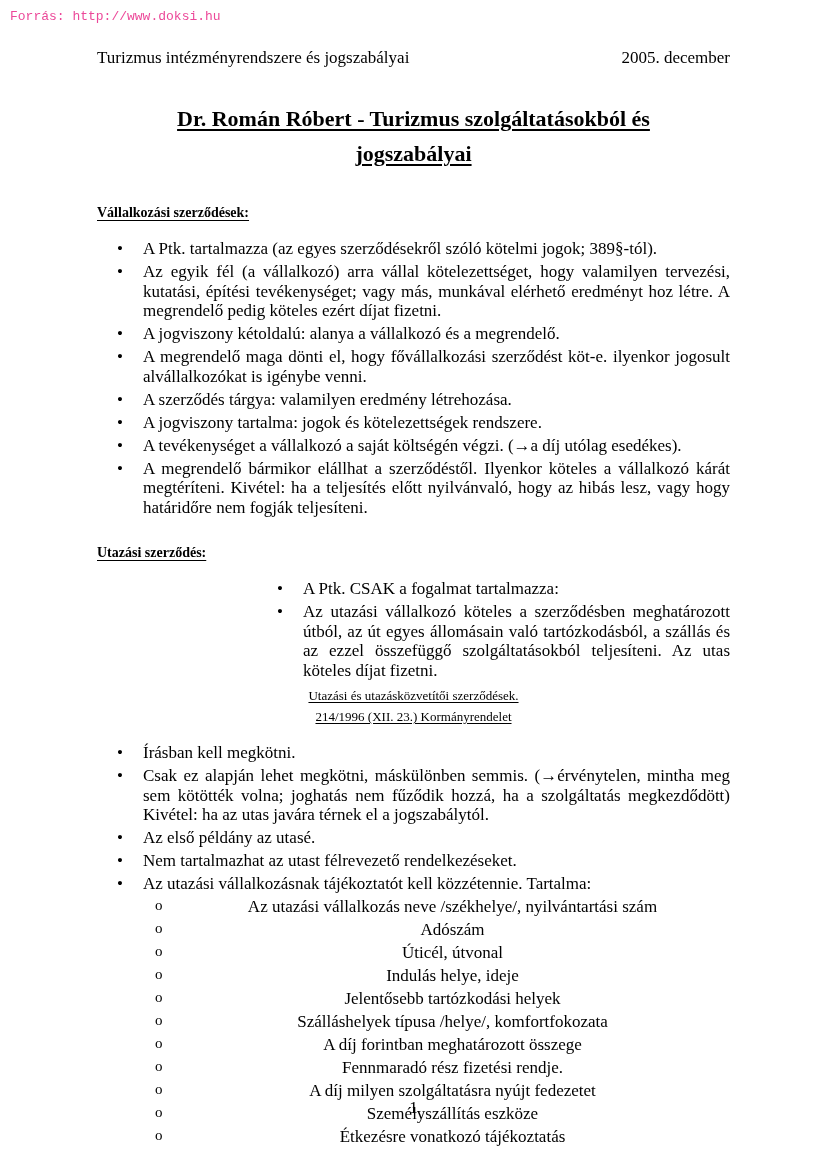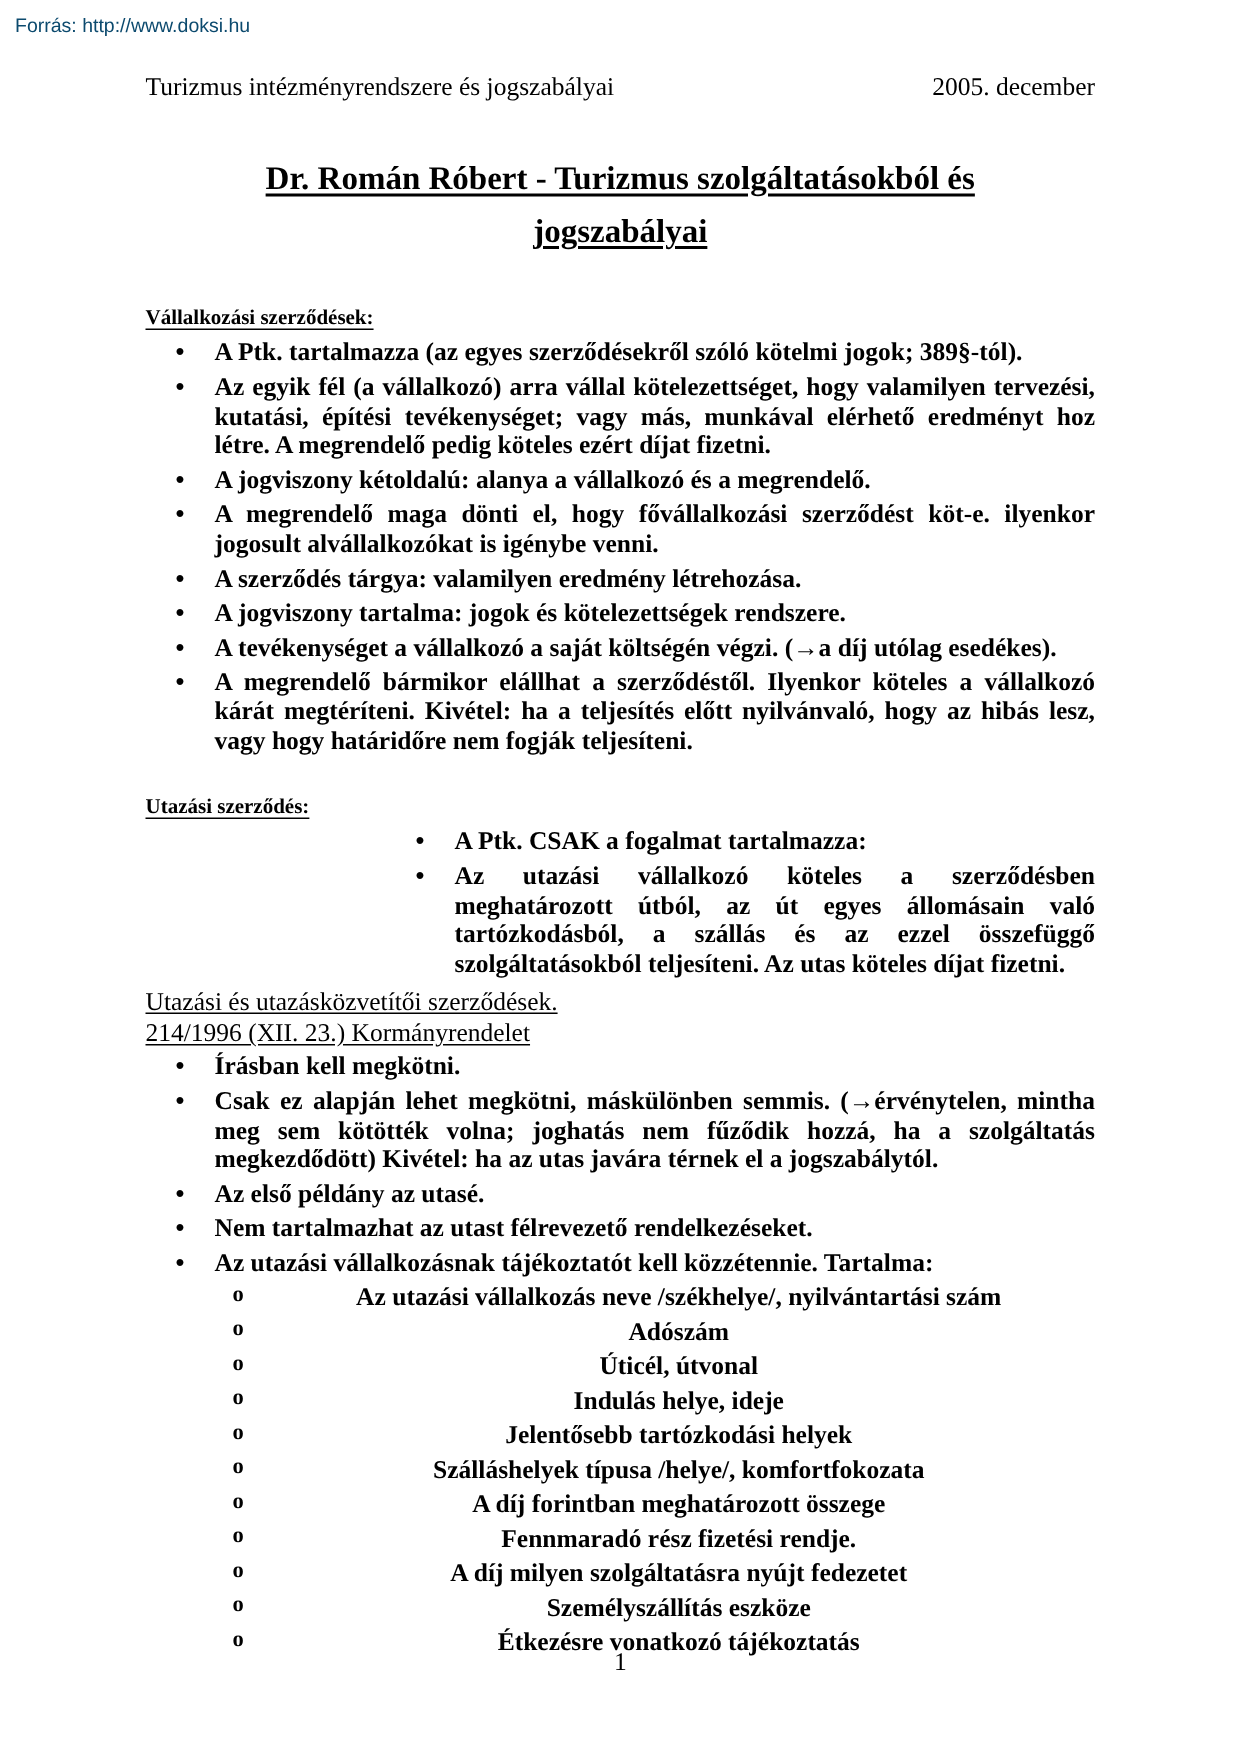--- a/index.html
+++ b/index.html
@@ -9,23 +9,23 @@
     height: 1170px;
     position: relative;
     font-family: "Liberation Serif", serif;
     color: #000000;
     overflow: hidden;
   }
   .source-note {
     position: absolute;
     top: 9px;
     left: 10px;
-    font-family: Liberation Sans, sans-serif;
+    font-family: Liberation Mono, monospace;
     font-size: 13px;
-    color: #0c4a6e;
+    color: #ec4899;
   }
   .page {
     padding: 48px 97px 0 97px;
   }
   .running-header {
     display: flex;
     justify-content: space-between;
     font-size: 17px;
     line-height: 20px;
   }
@@ -46,22 +46,21 @@
     font-weight: bold;
     line-height: 21px;
     text-decoration: underline;
     text-underline-offset: 3px;
   }
   .section-heading.second {
     margin-top: 25px;
   }
   ul.bullets {
     list-style: none;
-    margin-top: 2px;
-    font-weight: bold;
+    margin-top: 16px;
   }
   ul.bullets > li {
     position: relative;
     padding-left: 46px;
     font-size: 17px;
     line-height: 19.5px;
     margin-bottom: 3.5px;
     text-align: justify;
   }
   ul.bullets > li::before {
@@ -86,24 +85,25 @@
     text-align: center;
   }
   ul.sub-bullets > li::before {
     content: "o";
     position: absolute;
     left: 12px;
     top: -1px;
     font-size: 15px;
   }
   .underlined-line {
-    font-size: 17px;
+    font-size: 13px;
     line-height: 21px;
     text-decoration: underline;
     text-underline-offset: 2px;
+    text-align: center;
   }
   .underlined-line.first { margin-top: 5px; }
   .page-number {
     position: absolute;
     top: 1098px;
     left: 0;
     width: 100%;
     text-align: center;
     font-size: 17px;
   }

